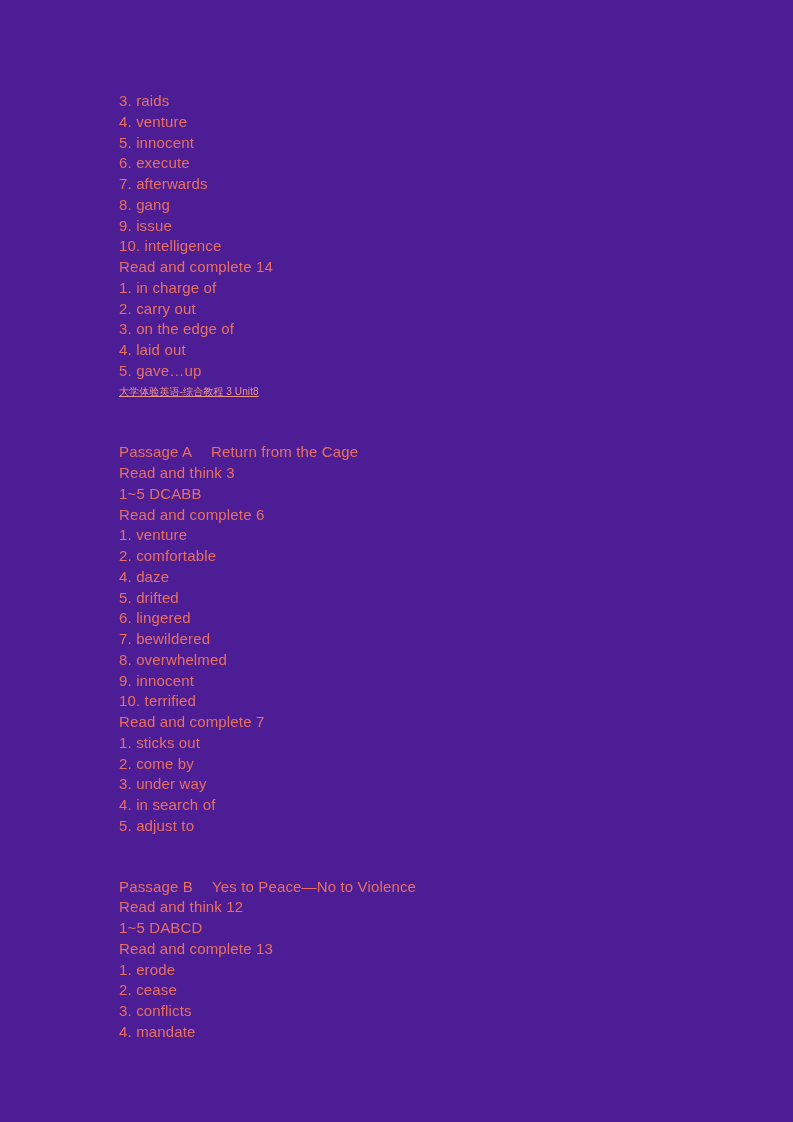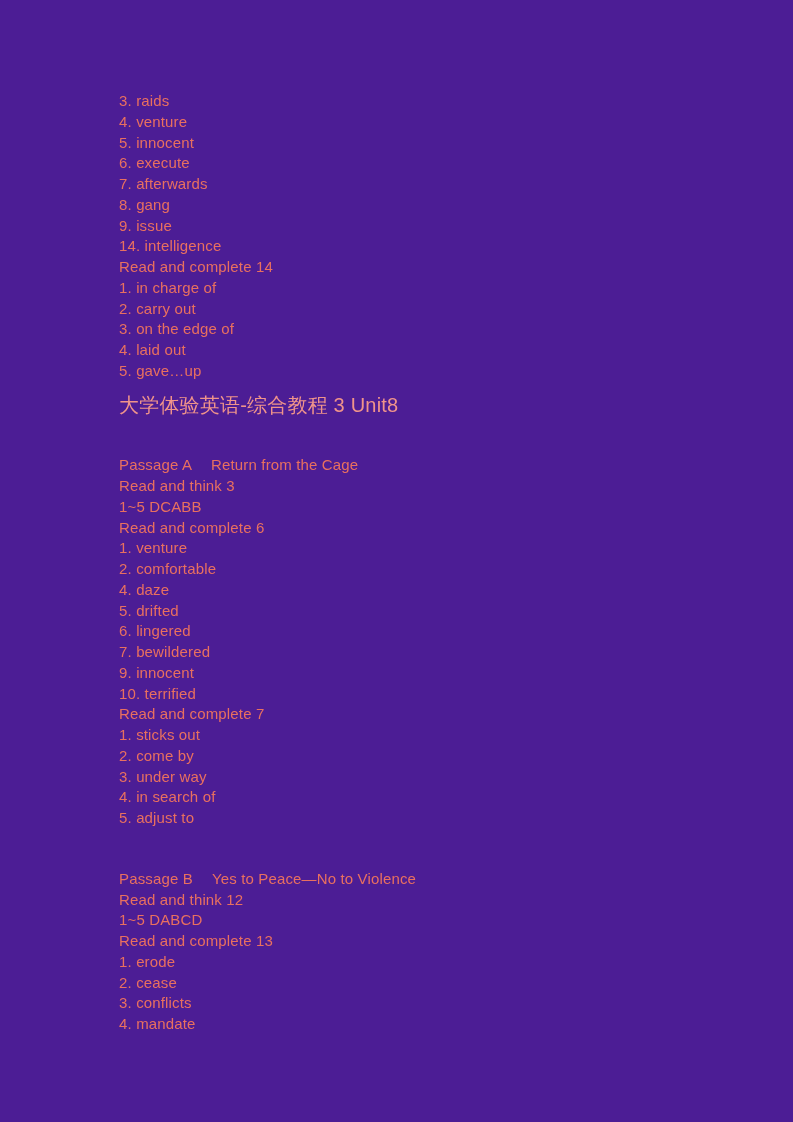--- a/index.html
+++ b/index.html
@@ -34,25 +34,25 @@
     line-height: 20.75px;
     color: #e9705f;
     white-space: pre;
     letter-spacing: 0.01em;
     font-weight: 400;
     margin: 0;
     padding: 0;
   }
   .line.heading-cn {
     color: #f0948a;
-    font-size: 20px;
+    font-size: 10px;
     line-height: 20.75px;
-    margin-top: 13px;
     margin-bottom: 13px;
     font-family: "Liberation Sans", "DejaVu Sans", sans-serif;
+    text-decoration: underline;
   }
   .line.passage {
     color: #e9705f;
     margin-top: 40px;
   }
   .tabgap {
     display: inline-block;
     width: 19px;
   }
 </style>
@@ -61,38 +61,39 @@
 
 <div id="page">
   <div class="doc-body" id="doc-body">
       <div class="line">3. raids</div>
       <div class="line">4. venture</div>
       <div class="line">5. innocent</div>
       <div class="line">6. execute</div>
       <div class="line">7. afterwards</div>
       <div class="line">8. gang</div>
       <div class="line">9. issue</div>
-      <div class="line">14. intelligence</div>
+      <div class="line">10. intelligence</div>
       <div class="line">Read and complete 14</div>
       <div class="line">1. in charge of</div>
       <div class="line">2. carry out</div>
       <div class="line">3. on the edge of</div>
       <div class="line">4. laid out</div>
       <div class="line">5. gave…up</div>
       <div class="line heading-cn">大学体验英语-综合教程 3 Unit8</div>
       <div class="line passage"><span>Passage A</span><span class="tabgap"></span><span>Return from the Cage</span></div>
       <div class="line">Read and think 3</div>
       <div class="line">1~5 DCABB</div>
       <div class="line">Read and complete 6</div>
       <div class="line">1. venture</div>
       <div class="line">2. comfortable</div>
       <div class="line">4. daze</div>
       <div class="line">5. drifted</div>
       <div class="line">6. lingered</div>
       <div class="line">7. bewildered</div>
+      <div class="line">8. overwhelmed</div>
       <div class="line">9. innocent</div>
       <div class="line">10. terrified</div>
       <div class="line">Read and complete 7</div>
       <div class="line">1. sticks out</div>
       <div class="line">2. come by</div>
       <div class="line">3. under way</div>
       <div class="line">4. in search of</div>
       <div class="line">5. adjust to</div>
       <div class="line passage"><span>Passage B</span><span class="tabgap"></span><span>Yes to Peace—No to Violence</span></div>
       <div class="line">Read and think 12</div>

